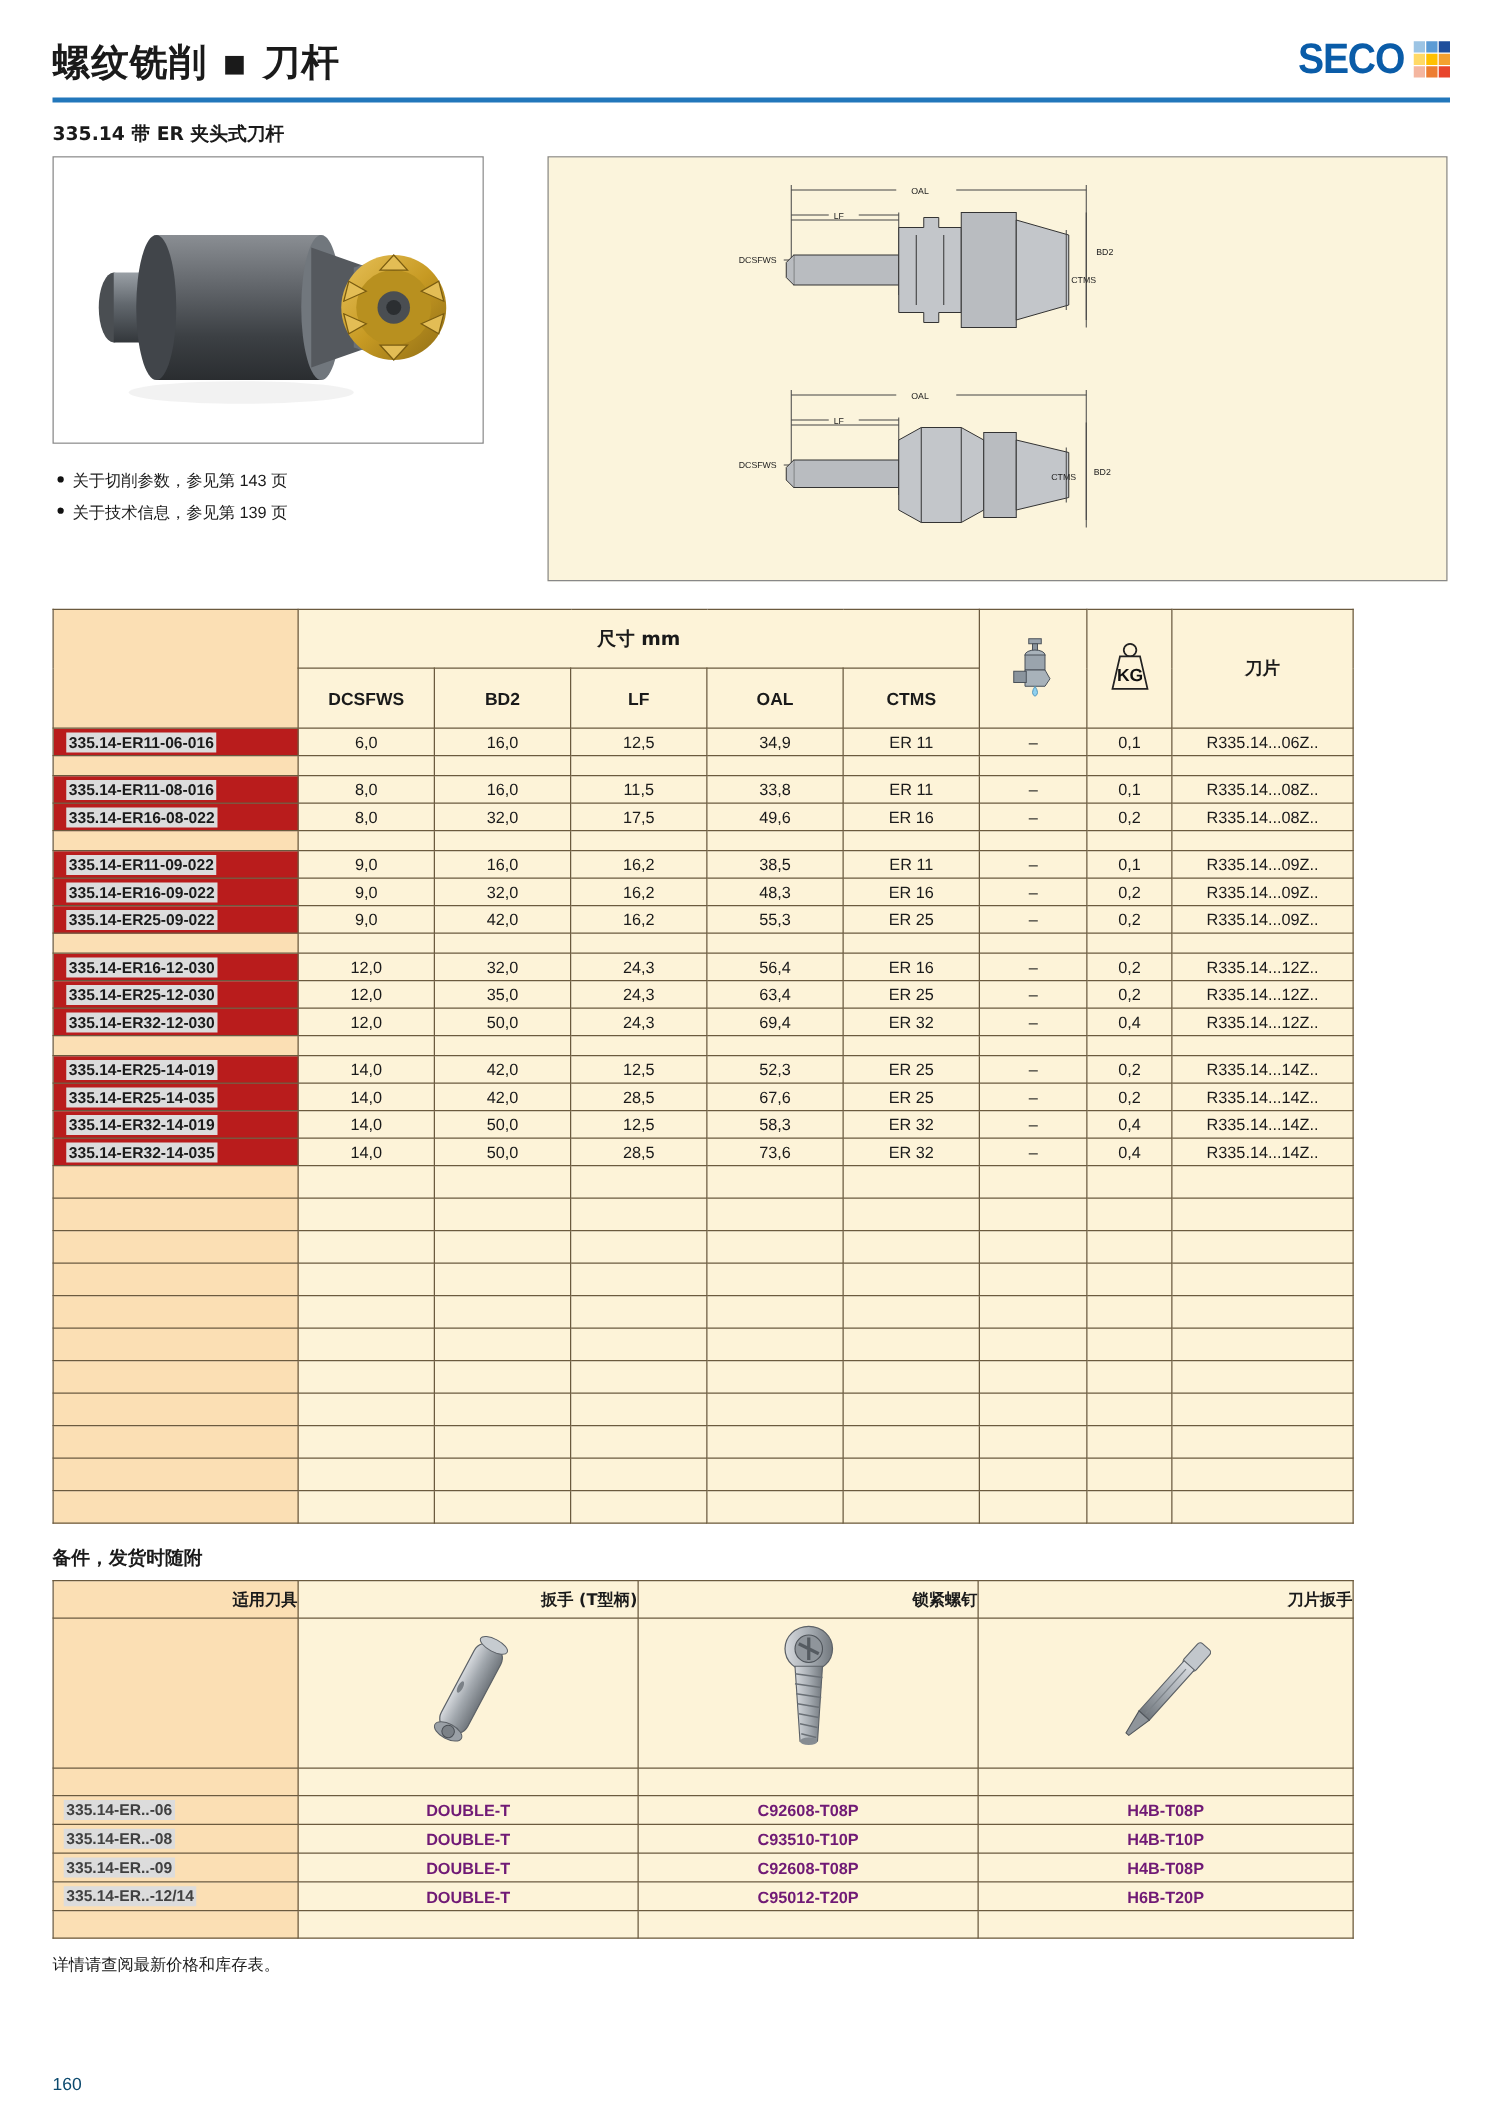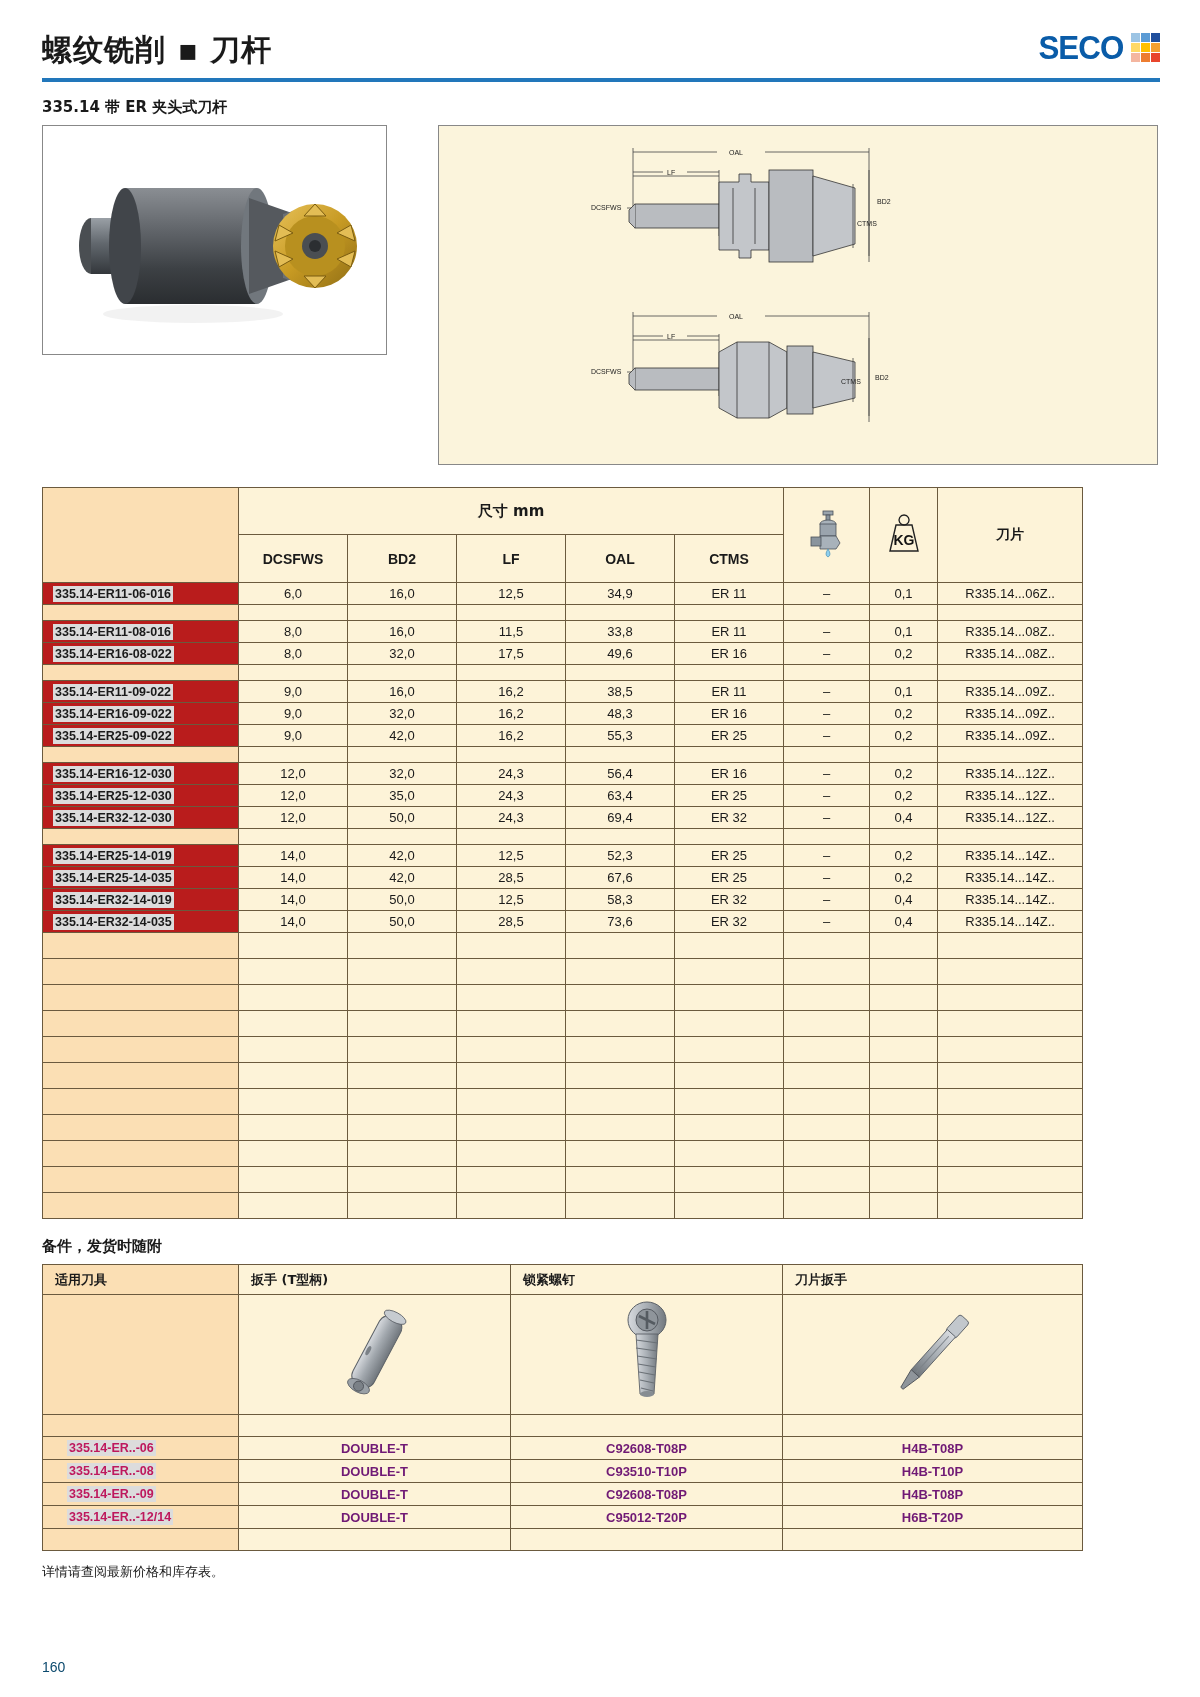--- a/index.html
+++ b/index.html
@@ -72,26 +72,26 @@
   .row-gap td.c-model { background: #fbdfb4; }
   .row-empty td { height: 26px; background: #fdf3d8; }
   .row-empty td.c-model { background: #fbdfb4; }
 
   
   .spare-title { margin: 18px 0 8px 2px; font-size: 15px; font-weight: bold;
                  font-family: "DejaVu Sans","Liberation Sans",sans-serif; }
   .spare-table { width: 1040px; margin-left: 2px; border-collapse: collapse; table-layout: fixed; }
   .spare-table td { border: 1px solid #6b5a3e; background: #fdf3d8; padding: 0; }
   .spare-table td.sp-first { background: #fbdfb4; }
-  .sp-hdr { height: 30px; font-size: 13px; font-weight: bold; text-align: left; padding-left: 12px !important;
+  .sp-hdr { height: 30px; font-size: 13px; font-weight: bold; text-align: right; padding-left: 12px !important;
             font-family: "DejaVu Sans","Liberation Sans",sans-serif; }
   .sp-img { height: 120px; text-align: center; vertical-align: middle; }
   .sp-blank { height: 22px; }
   .sp-row td { height: 23px; font-size: 13px; text-align: center; color: #701a75; font-weight: bold; }
-  .sp-row td.sp-first { color: #be185d; text-align: left; padding-left: 24px; font-size: 12.5px; }
+  .sp-row td.sp-first { color: #404040; text-align: left; padding-left: 8px; font-size: 12.5px; }
   .sp-row td.sp-first span { background: #dcdcdc; padding: 1px 2px; }
   .sp-tail td { height: 22px; }
 
   .footnote { margin: 12px 0 0 2px; font-size: 13px;
               font-family: Liberation Serif, serif; }
   .page-num { position: absolute; left: 42px; bottom: 22px; font-size: 14px; color: #0c4a6e; }
 </style>
 </head>
 <body>
 
@@ -167,20 +167,24 @@
             <path d="M36,21 L22,13 L40,5 Z"></path>
             <path d="M0,42 L-11,30 L11,30 Z"></path>
             <path d="M-36,21 L-40,5 L-22,13 Z"></path>
             <path d="M-36,-21 L-22,-13 L-40,-5 Z"></path>
           </g>
         </g>
         <ellipse cx="150" cy="188" rx="90" ry="9" fill="#e6e6e6" opacity="0.5"></ellipse>
       </svg>
     </div>
 
+    <div class="bullets">
+      <div>关于切削参数，参见第 143 页</div>
+      <div>关于技术信息，参见第 139 页</div>
+    </div>
 
     <div class="diagram-box">
       <svg width="718" height="338" viewBox="0 0 718 338">
         <rect width="718" height="338" fill="#fbf4dc"></rect>
         <g stroke="#444" stroke-width="0.8" fill="none" font-family="Liberation Sans, sans-serif" font-size="7">
 
           <line x1="194" y1="22" x2="194" y2="88"></line>
           <line x1="430" y1="22" x2="430" y2="130"></line>
           <line x1="194" y1="26" x2="278" y2="26"></line>
           <line x1="326" y1="26" x2="430" y2="26"></line>

